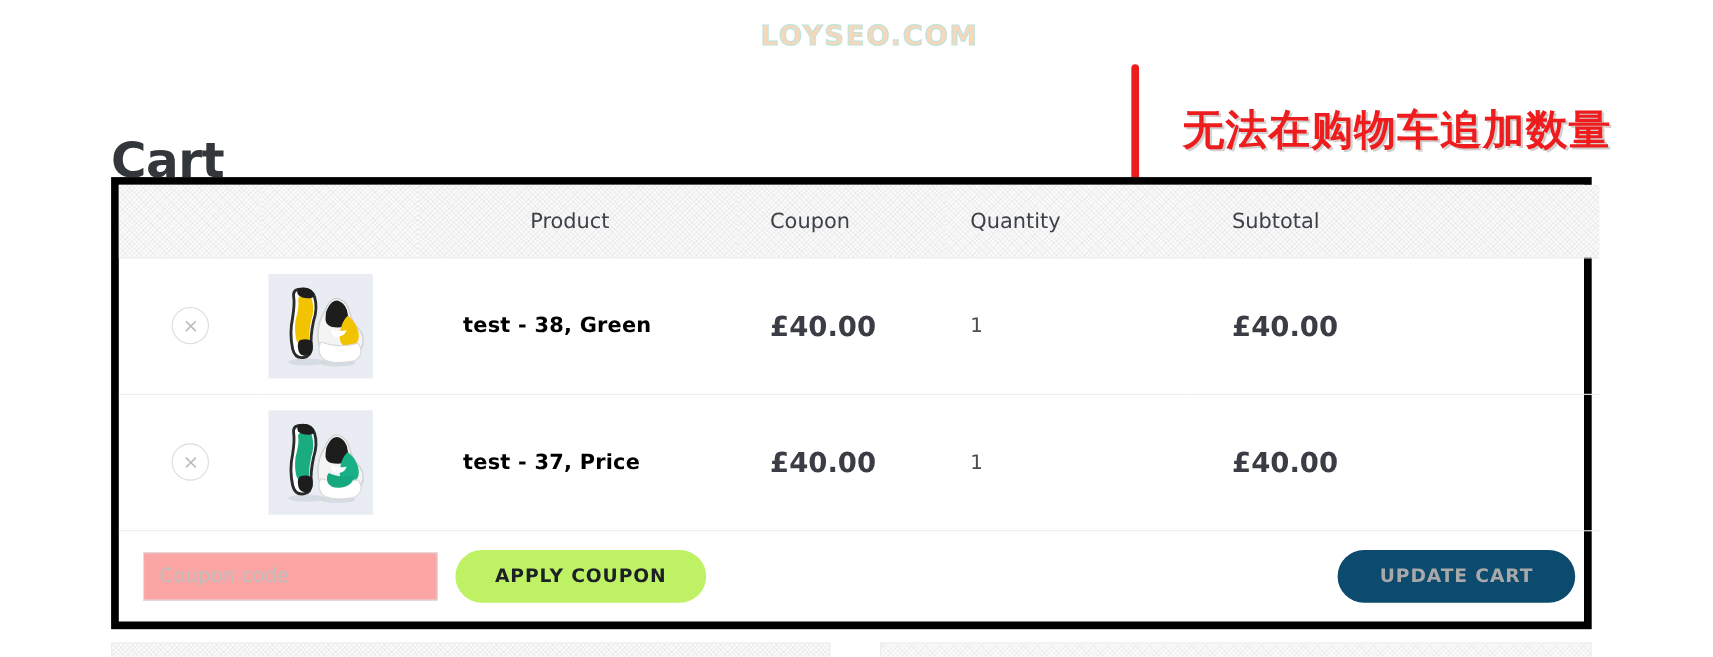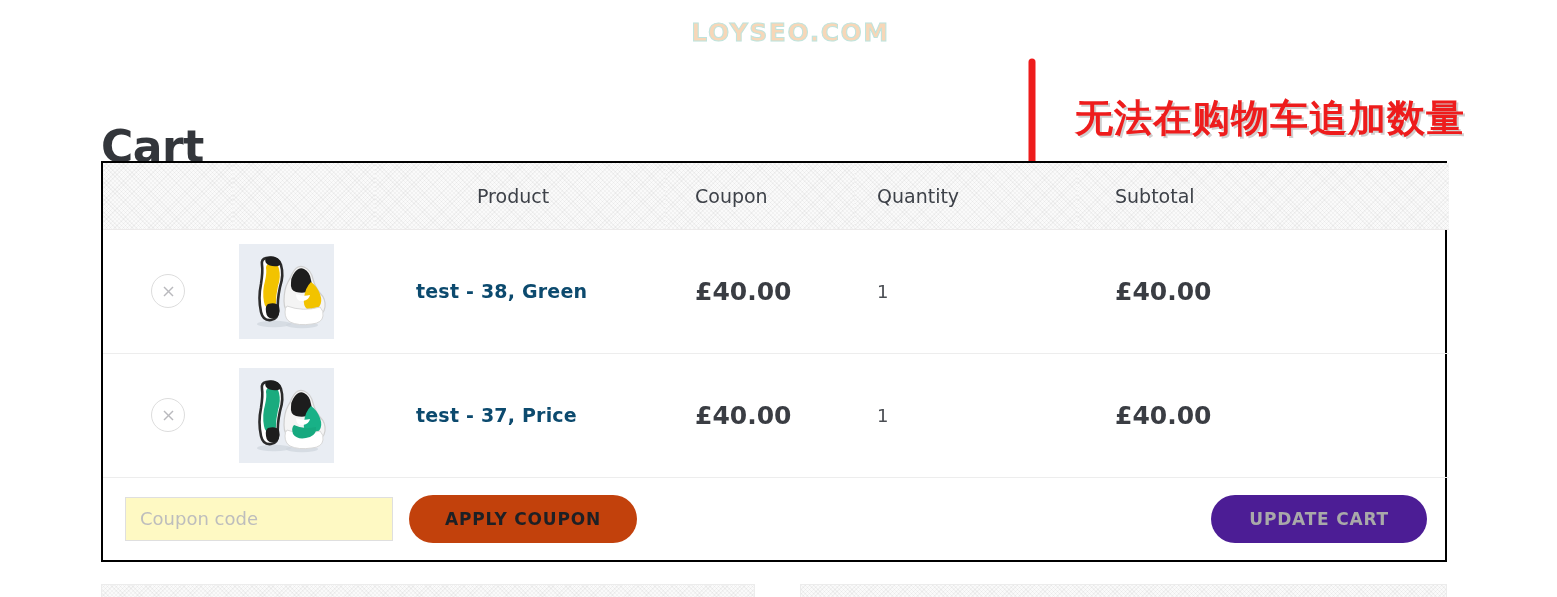--- a/index.html
+++ b/index.html
@@ -69,21 +69,21 @@
     height: 200px;
     pointer-events: none;
   }
 
   
   .cart-table {
     position: absolute;
     left: 101px;
     top: 161px;
     width: 1346px;
-    border: 2px solid #000000;
+    border: 7px solid #000000;
     border-collapse: collapse;
     background: #fff;
   }
   .cart-table table {
     width: 100%;
     border-collapse: collapse;
     table-layout: fixed;
   }
   .col-remove  { width: 130px; }
   .col-thumb   { width: 142px; }
@@ -141,21 +141,21 @@
     height: 95px;
     background: #e9edf3;
     display: inline-block;
     position: relative;
     overflow: hidden;
     vertical-align: middle;
   }
 
   .name-cell { padding-left: 41px; }
   .product-link {
-    color: #0c4a6e;
+    color: #000000;
     font-size: 19px;
     font-weight: 700;
     text-decoration: none;
     letter-spacing: 0.2px;
     cursor: pointer;
     font-family: "DejaVu Sans", sans-serif;
   }
 
   .price-cell, .subtotal-cell {
     font-size: 25px;
@@ -187,43 +187,43 @@
   }
   .coupon-input {
     width: 268px;
     height: 44px;
     border: 1px solid #dfdfdf;
     border-radius: 0;
     padding: 0 14px;
     font-size: 18px;
     color: #555;
     outline: none;
-    background: #fef9c3;
+    background: #fca5a5;
     font-family: "DejaVu Sans", sans-serif;
   }
   .coupon-input::placeholder { color: #bdbdbd; }
 
   .btn {
     border: none;
     border-radius: 24px;
     height: 48px;
     font-size: 17px;
     font-weight: 700;
     letter-spacing: 0.8px;
     cursor: pointer;
     font-family: "DejaVu Sans", sans-serif;
   }
   .btn-apply {
-    background: #c2410c;
+    background: #bef264;
     color: #1d2025;
     padding: 0 36px;
     margin-left: 16px;
   }
   .btn-update {
-    background: #4c1d95;
+    background: #0c4a6e;
     color: #a9a9a9;
     padding: 0 38px;
     margin-left: auto;
     text-align: center;
   }
 
   
   .bottom-box {
     position: absolute;
     top: 584px;

